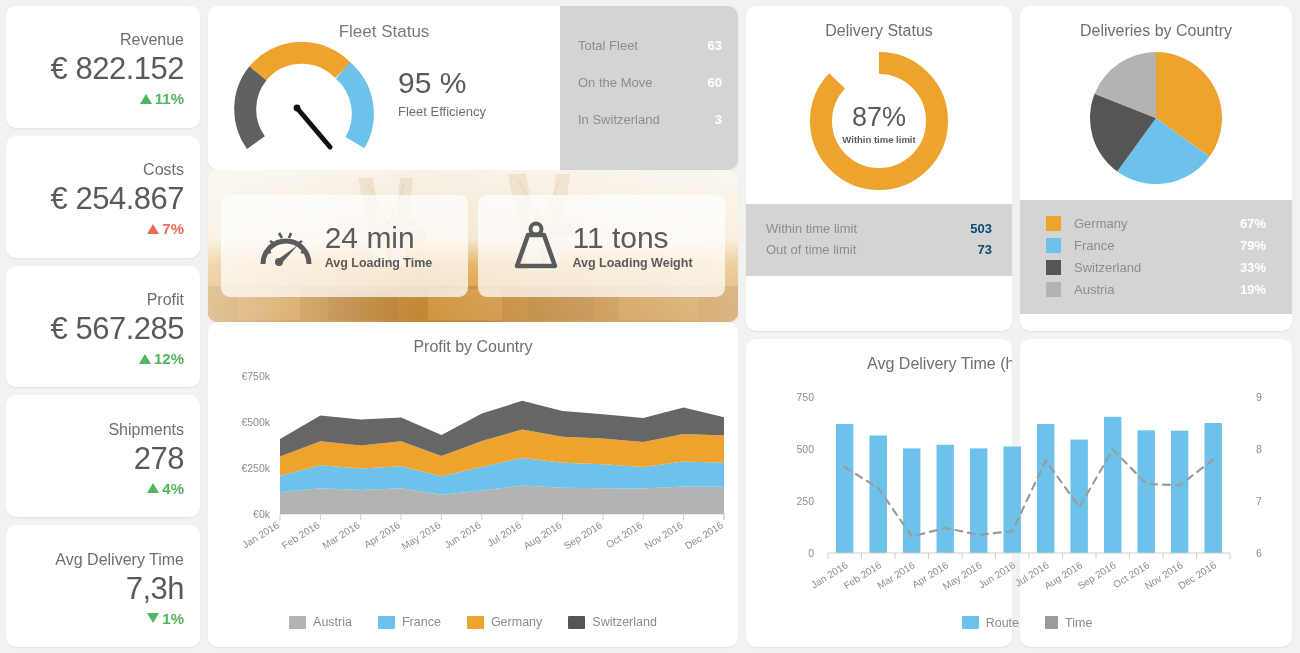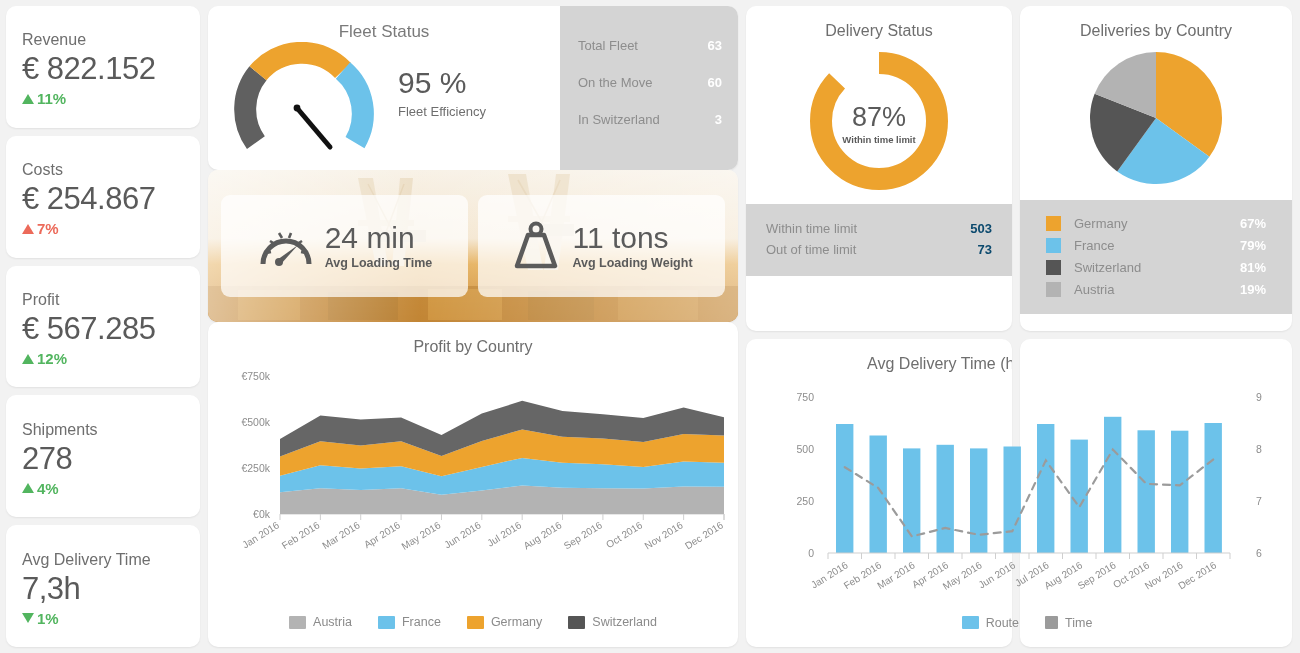--- a/index.html
+++ b/index.html
@@ -24,21 +24,21 @@
     position: relative;
     overflow: hidden;
   }
 
   
   .kpi-col { width: 194px; display: flex; flex-direction: column; gap: 8px; }
   .kpi {
     flex: 1;
     padding: 14px 16px 10px 16px;
     display: flex; flex-direction: column;
-    justify-content: center;
+    align-items: flex-end; justify-content: center;
   }
   .kpi-label { font-size: 16px; color: #6e6e6e; line-height: 1.25; }
   .kpi-value { font-size: 31px; color: #5a5a5a; letter-spacing: -0.5px; margin-top: 2px; line-height: 1.1; }
   .kpi-delta { font-size: 15px; margin-top: 4px; display: flex; align-items: center; gap: 3px; font-weight: bold;}
   .kpi-delta.up { color: #52b55f; }
   .kpi-delta.down { color: #ec6a5a; }
   .kpi-delta.downgreen { color: #52b55f; }
   .tri { width: 0; height: 0; display: inline-block; }
   .tri.up { border-left: 6px solid transparent; border-right: 6px solid transparent; border-bottom: 10px solid currentColor; }
   .tri.down { border-left: 6px solid transparent; border-right: 6px solid transparent; border-top: 10px solid currentColor; }
@@ -387,21 +387,21 @@
           <span class="pc">67%</span>
         </div>
         <div class="pie-legend-row">
           <span class="sw" style="background:#6cc2ea"></span>
           <span class="nm">France</span>
           <span class="pc">79%</span>
         </div>
         <div class="pie-legend-row">
           <span class="sw" style="background:#555555"></span>
           <span class="nm">Switzerland</span>
-          <span class="pc">81%</span>
+          <span class="pc">33%</span>
         </div>
         <div class="pie-legend-row">
           <span class="sw" style="background:#b3b3b3"></span>
           <span class="nm">Austria</span>
           <span class="pc">19%</span>
         </div>
       </div>
     </div>
     <div class="card bar-card"></div>
   </div>

